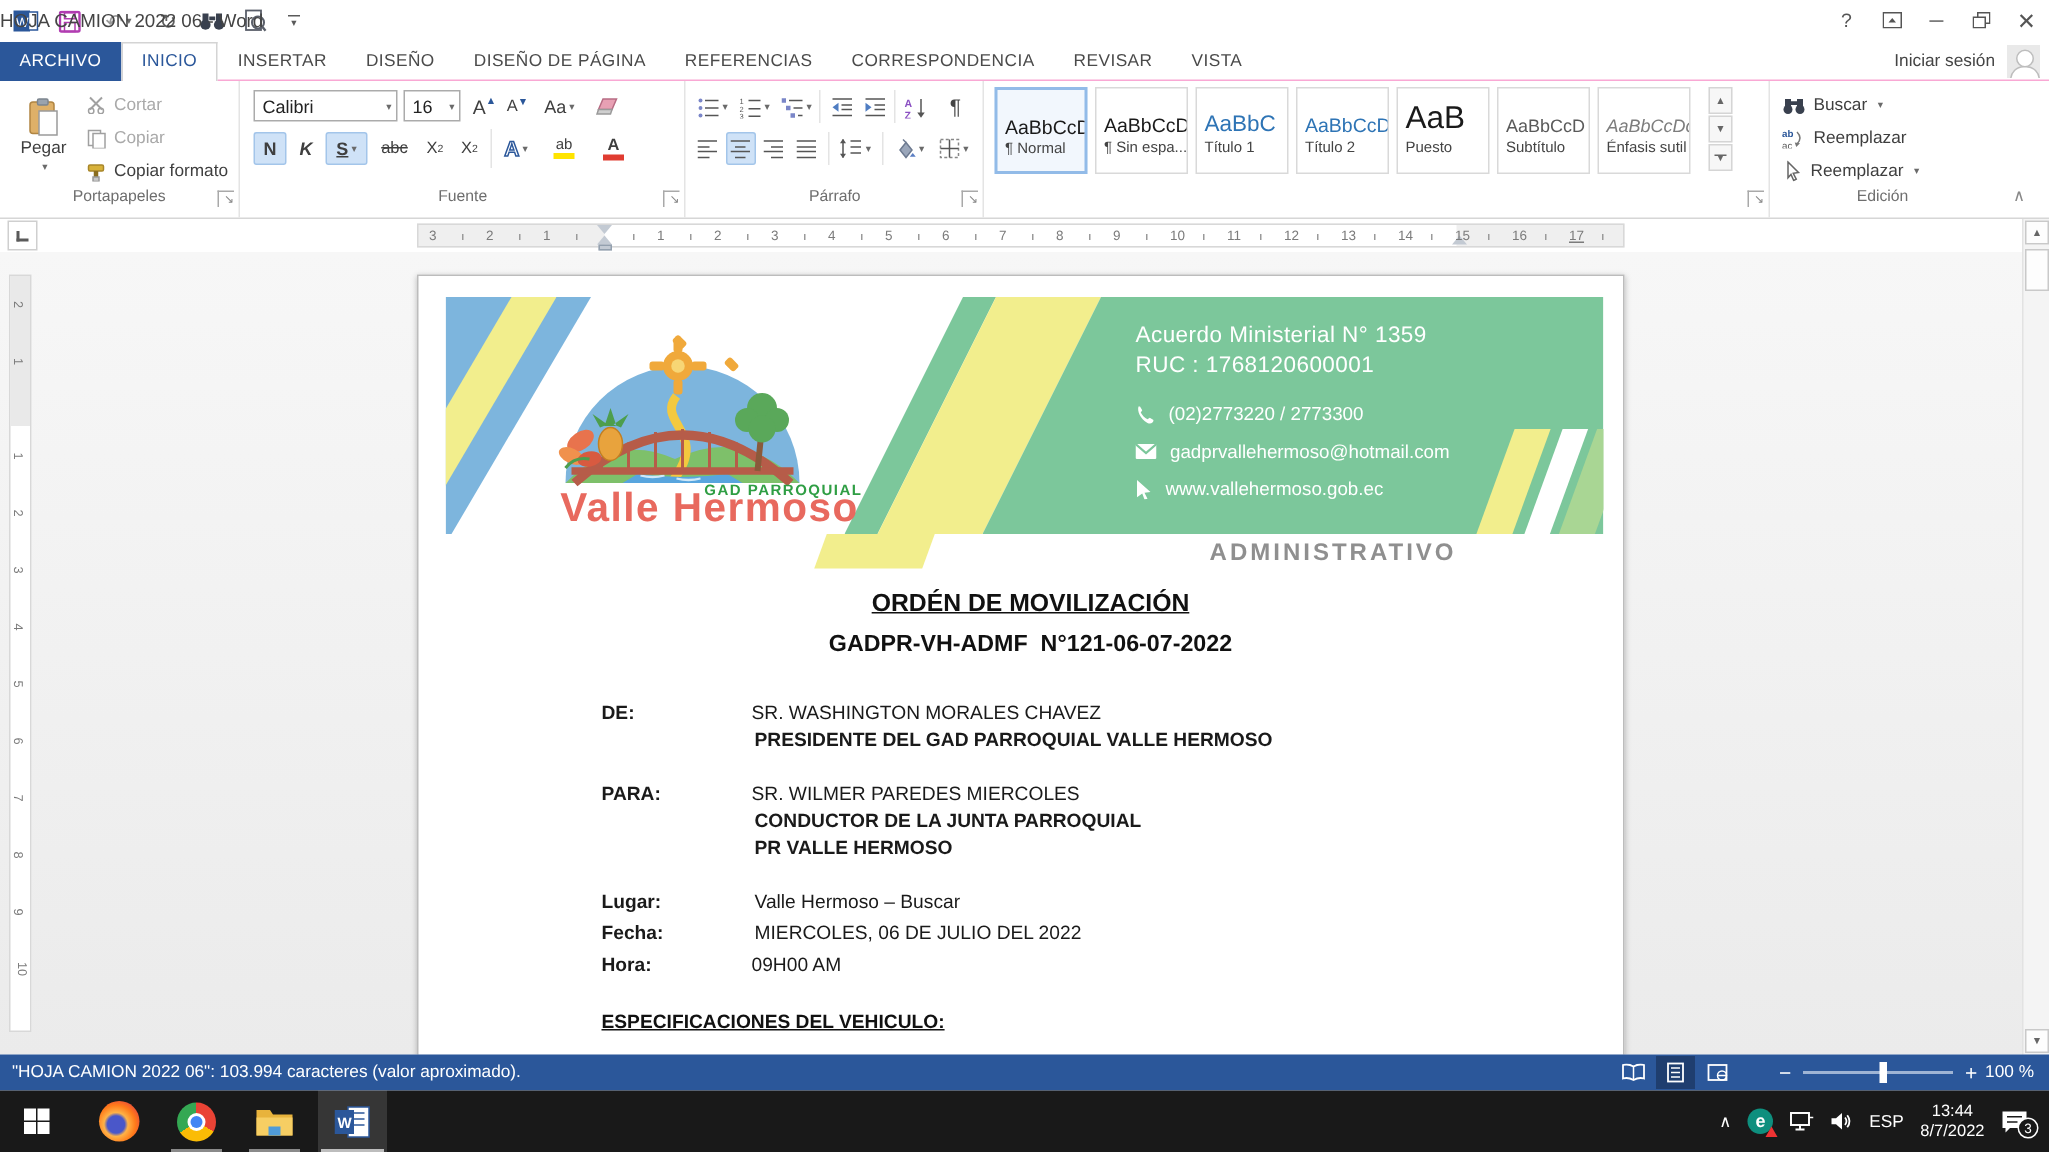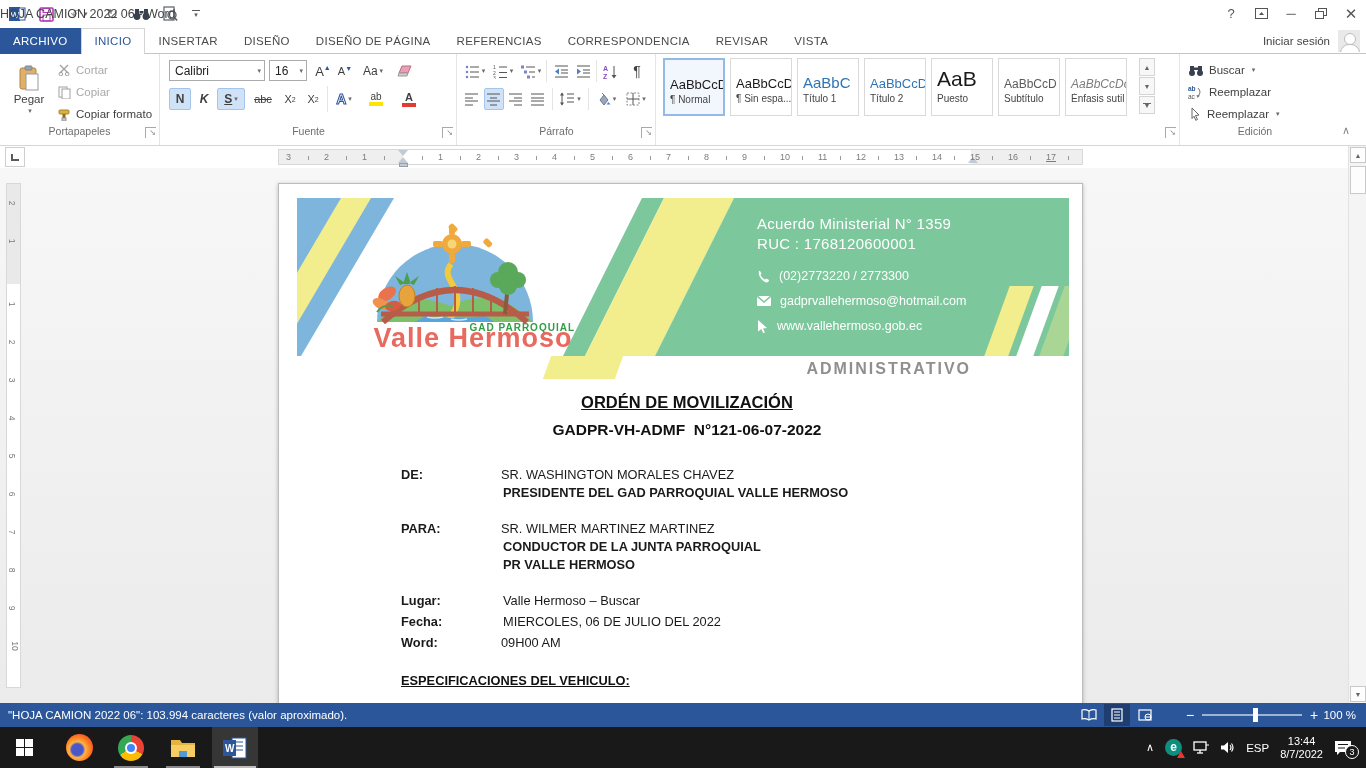--- a/index.html
+++ b/index.html
@@ -654,29 +654,29 @@
     <div id="wm">ADMINISTRATIVO</div>
 
     <div id="doc-title">ORDÉN DE MOVILIZACIÓN</div>
     <div id="doc-ref">GADPR-VH-ADMF  N°121-06-07-2022</div>
 
     <div class="doc-t lbl" style="left:122px;top:282px">DE:</div>
     <div class="doc-t" style="left:222px;top:282px">SR. WASHINGTON MORALES CHAVEZ</div>
     <div class="doc-t bold" style="left:224px;top:300px">PRESIDENTE DEL GAD PARROQUIAL VALLE HERMOSO</div>
 
     <div class="doc-t lbl" style="left:122px;top:336px">PARA:</div>
-    <div class="doc-t" style="left:222px;top:336px">SR. WILMER MARTINEZ MARTINEZ</div>
+    <div class="doc-t" style="left:222px;top:336px">SR. WILMER PAREDES MIERCOLES</div>
     <div class="doc-t bold" style="left:224px;top:354px">CONDUCTOR DE LA JUNTA PARROQUIAL</div>
     <div class="doc-t bold" style="left:224px;top:372px">PR VALLE HERMOSO</div>
 
     <div class="doc-t lbl" style="left:122px;top:408px">Lugar:</div>
     <div class="doc-t" style="left:224px;top:408px">Valle Hermoso – Buscar</div>
     <div class="doc-t lbl" style="left:122px;top:429px">Fecha:</div>
     <div class="doc-t" style="left:224px;top:429px">MIERCOLES, 06 DE JULIO DEL 2022</div>
-    <div class="doc-t lbl" style="left:122px;top:450px">Word:</div>
+    <div class="doc-t lbl" style="left:122px;top:450px">Hora:</div>
     <div class="doc-t" style="left:222px;top:450px">09H00 AM</div>
 
     <div id="doc-section">ESPECIFICACIONES DEL VEHICULO:</div>
   </div>
 </div>
 
 <div id="scrollbar">
   <div class="sb-btn" style="top:1px">▲</div>
   <div id="sb-thumb"></div>
   <div class="sb-btn" style="bottom:1px">▼</div>

